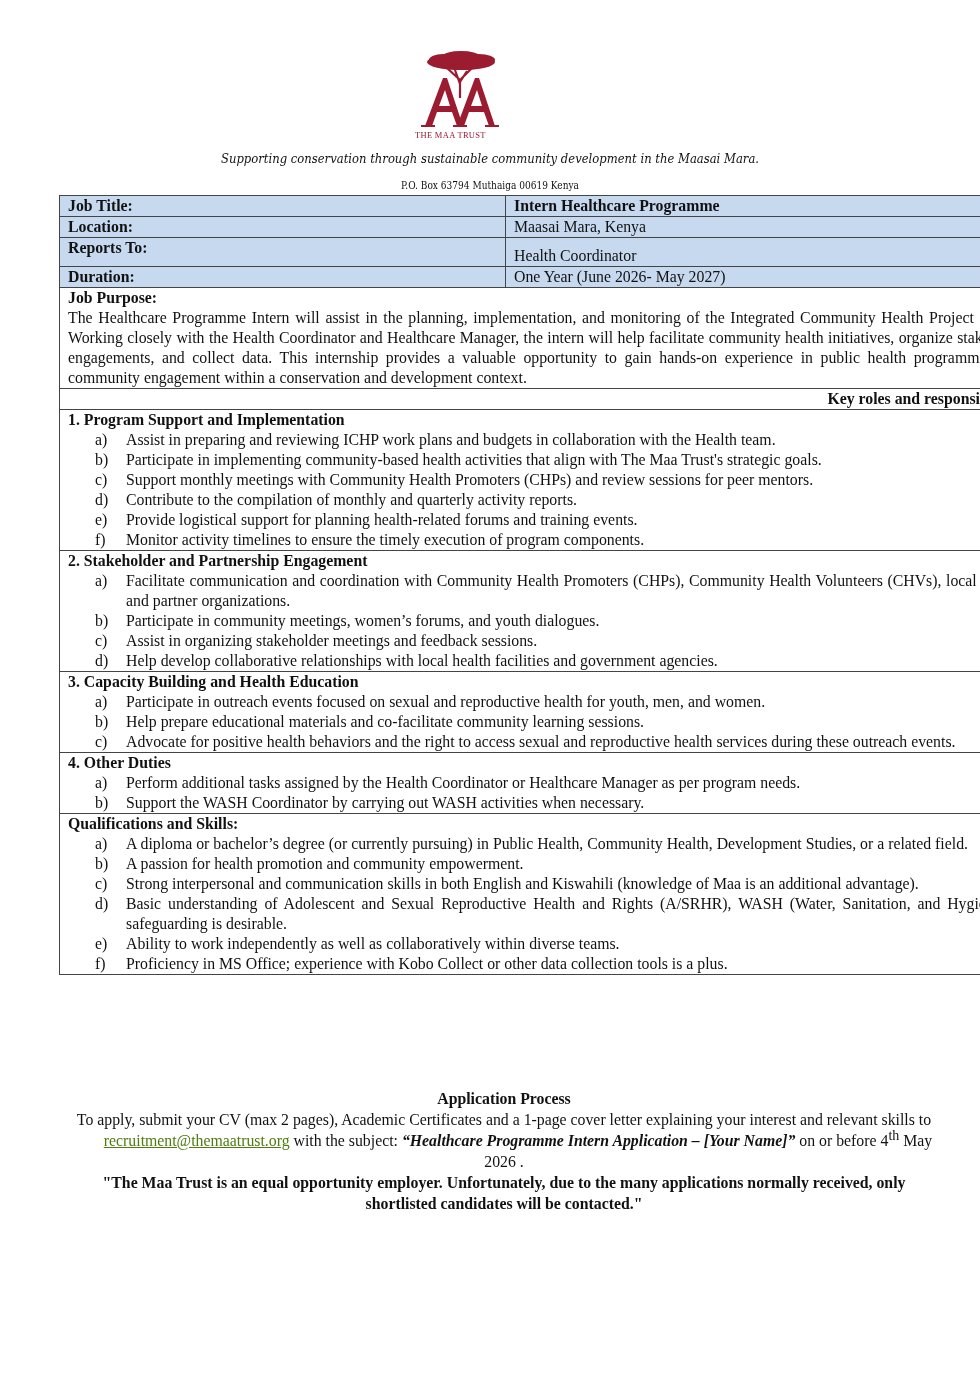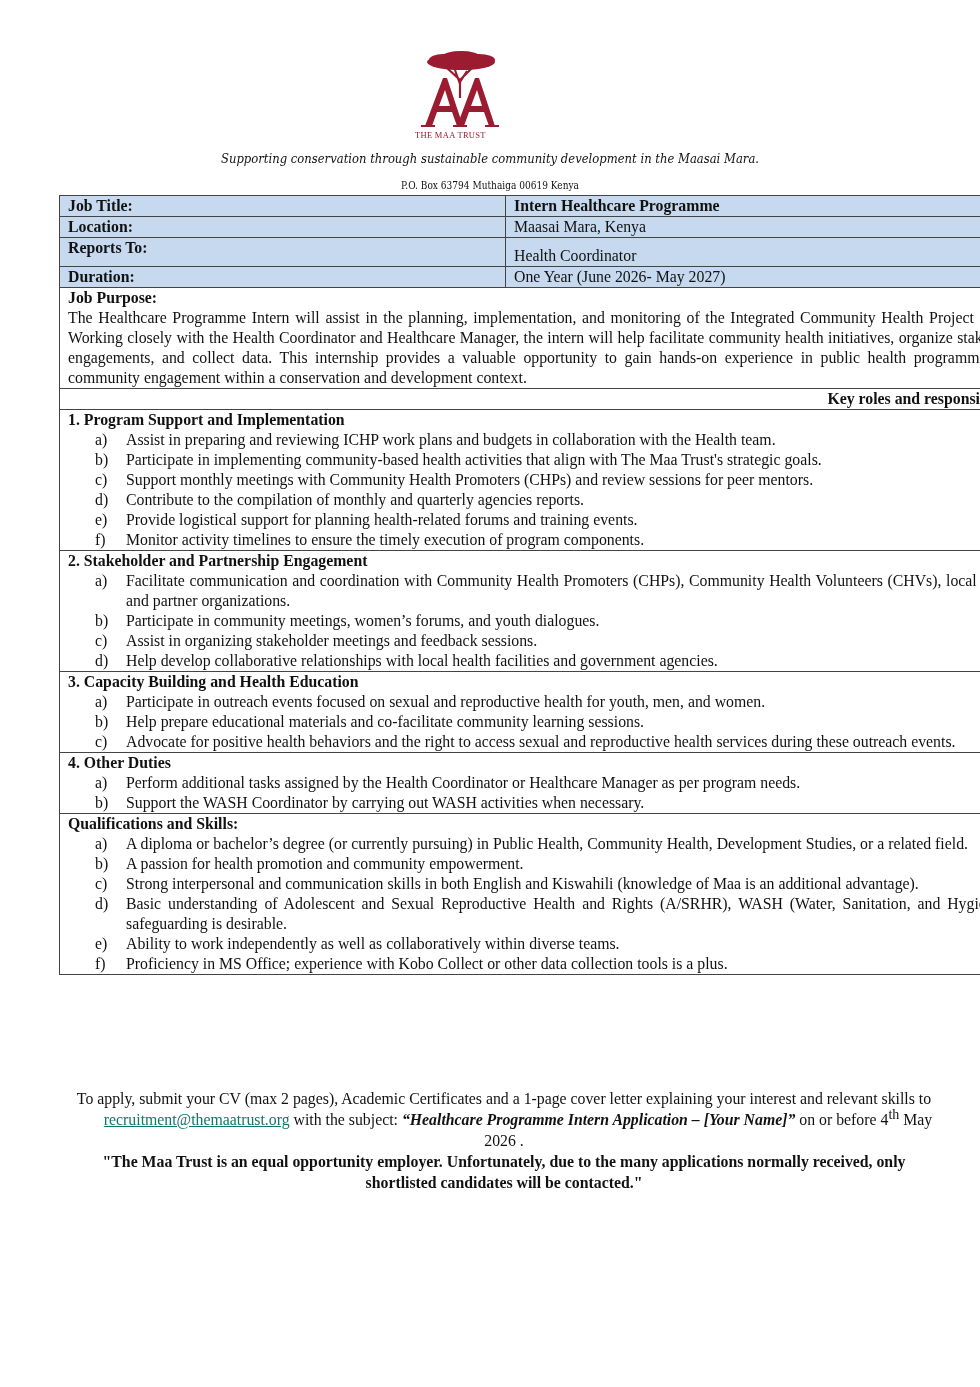--- a/index.html
+++ b/index.html
@@ -41,21 +41,21 @@
     .center { text-align: right; }
     ol.alpha { list-style: none; margin: 0; padding: 0 0 0 27px; }
     ol.alpha li { position: relative; padding-left: 31px; text-align: justify; }
     ol.alpha li .mk { position: absolute; left: 0; top: 0; }
     .nojust li { text-align: left; }
     .apply {
       position: absolute; left: 59px; top: 1088px; width: 890px;
       font-size: 15.8px; line-height: 21px; text-align: center;
     }
     .apply .body { text-align: center; }
-    .apply a { color: #0f766e; text-decoration: underline; margin-left: 28px; }
+    .apply a { color: #4d7c0f; text-decoration: underline; margin-left: 28px; }
     .apply sup { font-size: 14px; line-height: 0; }
     .notice { font-weight: bold; margin-top: 0px; padding: 0 40px; }
   </style>
 </head>
 <body>
 
 <div class="logo">
   <svg width="86" height="82" viewBox="0 0 86 82">
 
     <ellipse cx="44" cy="12" rx="34" ry="8" fill="#9b1b30"></ellipse>
@@ -107,21 +107,21 @@
     <td colspan="2" class="center bold">Key roles and responsibilities:</td>
   </tr>
 
   <tr>
     <td colspan="2">
       <div class="bold">1. Program Support and Implementation</div>
       <ol class="alpha nojust">
         <li><span class="mk">a)</span><span>Assist in preparing and reviewing ICHP work plans and budgets in collaboration with the Health team.</span></li>
         <li><span class="mk">b)</span><span>Participate in implementing community-based health activities that align with The Maa Trust's strategic goals.</span></li>
         <li><span class="mk">c)</span><span>Support monthly meetings with Community Health Promoters (CHPs) and review sessions for peer mentors.</span></li>
-        <li><span class="mk">d)</span><span>Contribute to the compilation of monthly and quarterly agencies reports.</span></li>
+        <li><span class="mk">d)</span><span>Contribute to the compilation of monthly and quarterly activity reports.</span></li>
         <li><span class="mk">e)</span><span>Provide logistical support for planning health-related forums and training events.</span></li>
         <li><span class="mk">f)</span><span>Monitor activity timelines to ensure the timely execution of program components.</span></li>
       </ol>
     </td>
   </tr>
 
   <tr>
     <td colspan="2">
       <div class="bold">2. Stakeholder and Partnership Engagement</div>
       <ol class="alpha">
@@ -164,15 +164,16 @@
         <li><span class="mk">d)</span><span>Basic understanding of Adolescent and Sexual Reproductive Health and Rights (A/SRHR), WASH (Water, Sanitation, and Hygiene), or safeguarding is desirable.</span></li>
         <li><span class="mk">e)</span><span>Ability to work independently as well as collaboratively within diverse teams.</span></li>
         <li><span class="mk">f)</span><span>Proficiency in MS Office; experience with Kobo Collect or other data collection tools is a plus.</span></li>
       </ol>
     </td>
   </tr>
 </tbody>
   </table>
 
 <div class="apply">
+  <div class="bold">Application Process</div>
   <div class="body"><span>To apply, submit your CV (max 2 pages), Academic Certificates and a 1-page cover letter explaining your interest and relevant skills to </span><a href="#">recruitment@themaatrust.org</a><span> with the subject: </span><b><i>“Healthcare Programme Intern Application – [Your Name]”</i></b><span> on or before 4</span><sup>th</sup><span> May 2026 .</span></div>
   <div class="notice">"The Maa Trust is an equal opportunity employer. Unfortunately, due to the many applications normally received, only shortlisted candidates will be contacted."</div>
 </div>
 
 </body></html>

